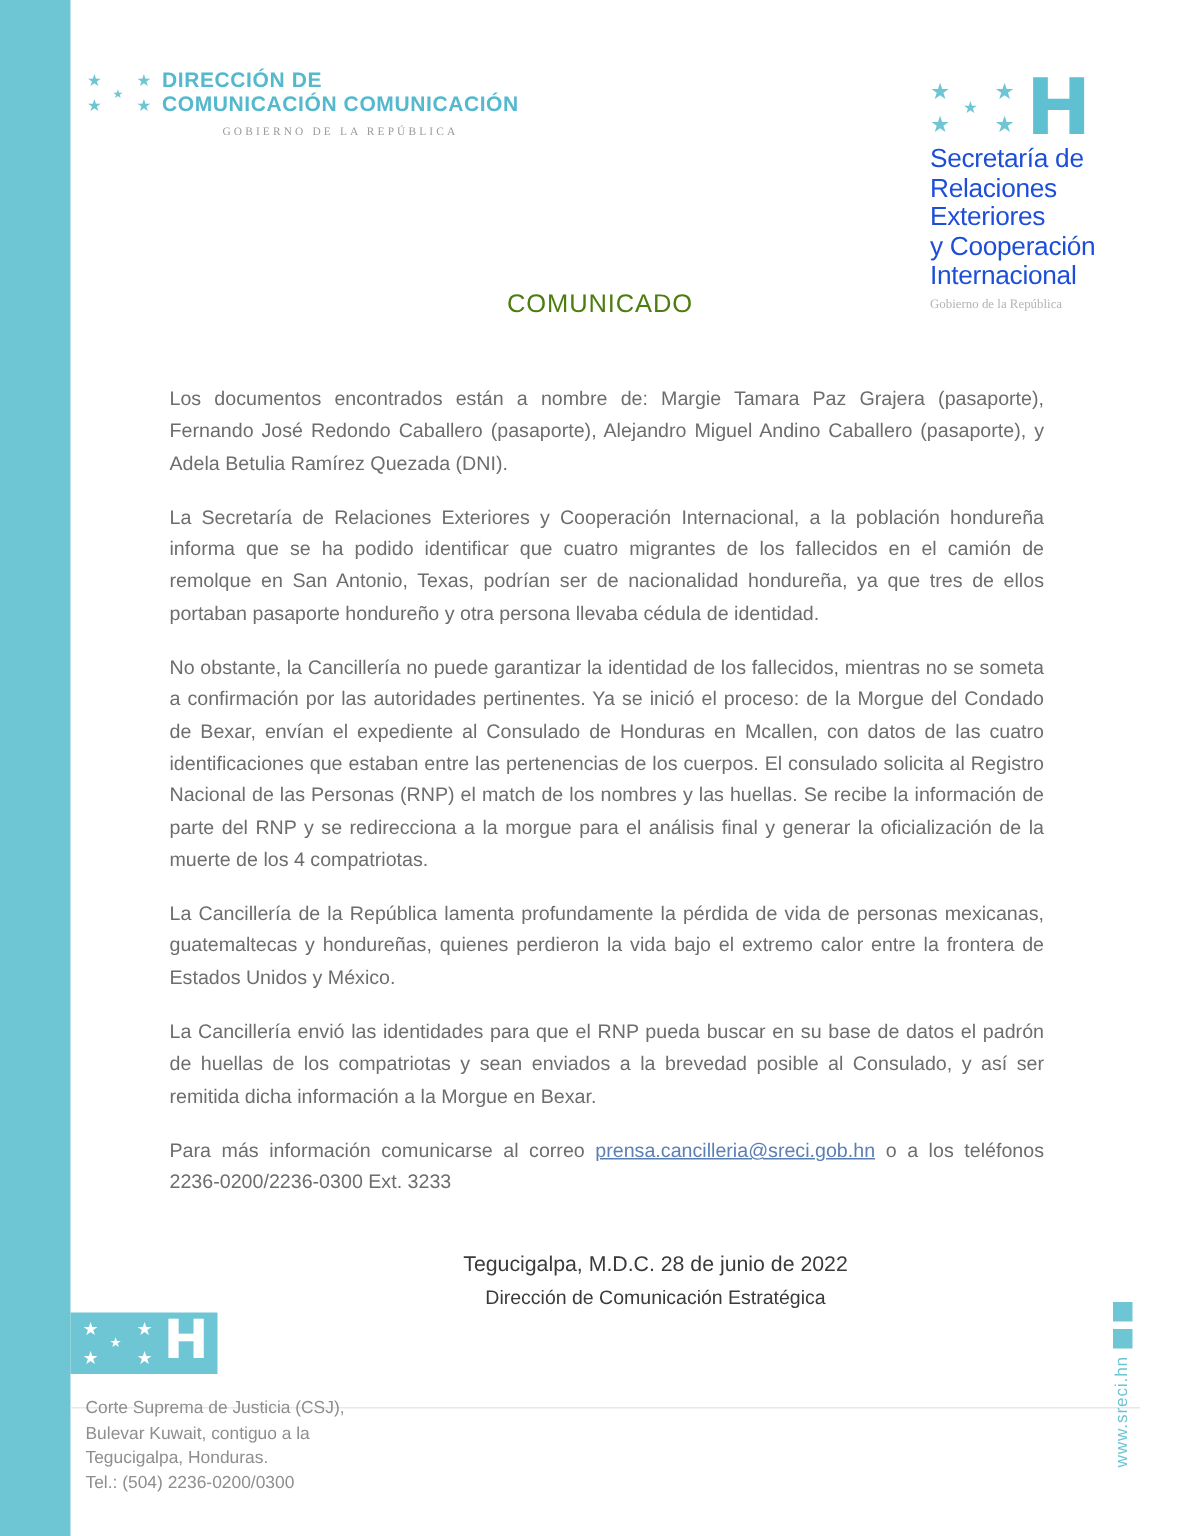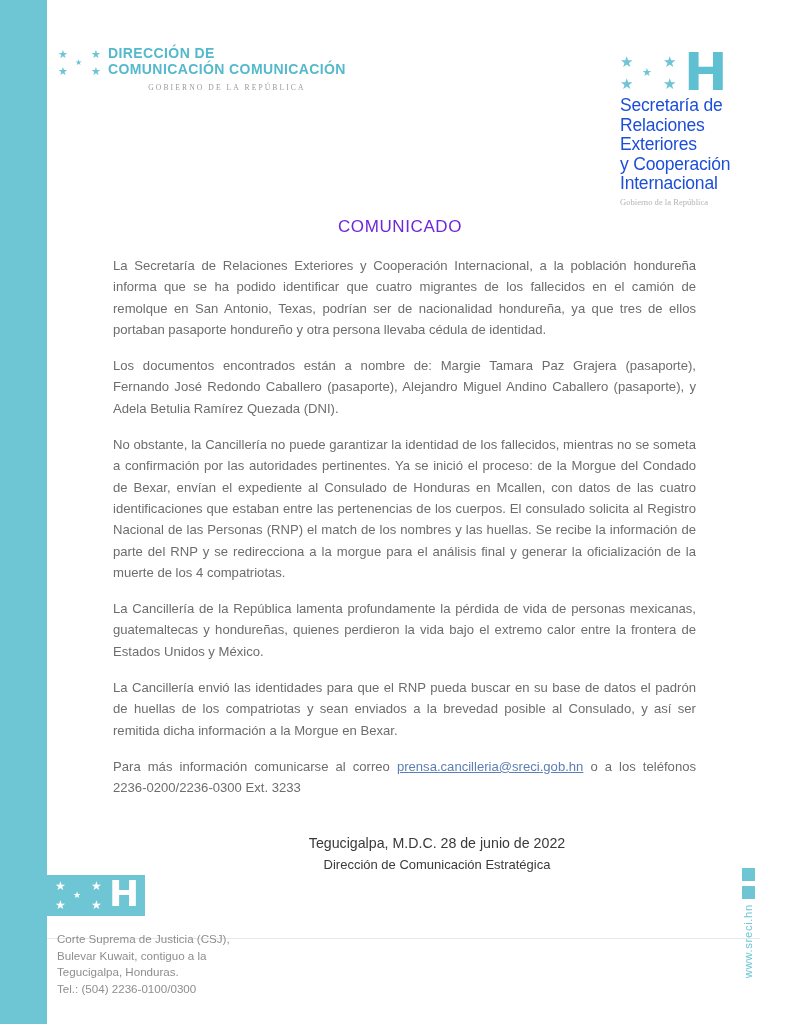--- a/index.html
+++ b/index.html
@@ -53,21 +53,21 @@
     font-size:17.5px; line-height:19.5px; letter-spacing:-0.2px;
   }
   .sreci-gob{
     margin-top:3px; color:#b4b4b4; font-size:8.6px;
     font-family:"Liberation Serif", serif;
   }
 
   
   .doc-title{
     position:absolute; left:0; top:193px; width:800px;
-    text-align:center; color:#6d28d9; font-size:17px; letter-spacing:0.6px;margin-top:24px;
+    text-align:center; color:#4d7c0f; font-size:17px; letter-spacing:0.6px;
   }
 
   .content{ position:absolute; left:113px; top:255px; width:583px; }
   .content p{
     color:#6d6d6d; font-size:13.1px; line-height:21.3px;
     text-align:justify; text-justify:inter-word;
     margin-bottom:15px;
   }
   .content p.last{ margin-bottom:0; }
   .mail-link{ color:#5b7fb5; text-decoration:underline; }
@@ -154,22 +154,22 @@
         <div>y Cooperación</div>
         <div>Internacional</div>
       </div>
       <div class="sreci-gob">Gobierno de la República</div>
     </div>
   </div>
 
   <div class="doc-title">COMUNICADO</div>
 
   <div class="content">
+    <p>Los documentos encontrados están a nombre de: Margie Tamara Paz Grajera (pasaporte), Fernando José Redondo Caballero (pasaporte), Alejandro Miguel Andino Caballero (pasaporte), y Adela Betulia Ramírez Quezada (DNI).</p>
     <p>La Secretaría de Relaciones Exteriores y Cooperación Internacional, a la población hondureña informa que se ha podido identificar que cuatro migrantes de los fallecidos en el camión de remolque en San Antonio, Texas, podrían ser de nacionalidad hondureña, ya que tres de ellos portaban pasaporte hondureño y otra persona llevaba cédula de identidad.</p>
-    <p>Los documentos encontrados están a nombre de: Margie Tamara Paz Grajera (pasaporte), Fernando José Redondo Caballero (pasaporte), Alejandro Miguel Andino Caballero (pasaporte), y Adela Betulia Ramírez Quezada (DNI).</p>
     <p>No obstante, la Cancillería no puede garantizar la identidad de los fallecidos, mientras no se someta a confirmación por las autoridades pertinentes. Ya se inició el proceso: de la Morgue del Condado de Bexar, envían el expediente al Consulado de Honduras en Mcallen, con datos de las cuatro identificaciones que estaban entre las pertenencias de los cuerpos. El consulado solicita al Registro Nacional de las Personas (RNP) el match de los nombres y las huellas. Se recibe la información de parte del RNP y se redirecciona a la morgue para el análisis final y generar la oficialización de la muerte de los 4 compatriotas.</p>
     <p>La Cancillería de la República lamenta profundamente la pérdida de vida de personas mexicanas, guatemaltecas y hondureñas, quienes perdieron la vida bajo el extremo calor entre la frontera de Estados Unidos y México.</p>
     <p>La Cancillería envió las identidades para que el RNP pueda buscar en su base de datos el padrón de huellas de los compatriotas y sean enviados a la brevedad posible al Consulado, y así ser remitida dicha información a la Morgue en Bexar.</p>
     <p class="last"><span>Para más información comunicarse al correo </span><a class="mail-link" href="#">prensa.cancilleria@sreci.gob.hn</a><span>  o a los teléfonos 2236-0200/2236-0300 Ext. 3233</span></p>
   </div>
 
   <div class="signature">
     <div class="line1">Tegucigalpa, M.D.C.  28 de junio de 2022</div>
     <div class="line2">Dirección de Comunicación Estratégica</div>
   </div>
@@ -184,21 +184,21 @@
     </div>
     <div class="fh">H</div>
   </div>
 
   <div class="footer-divider"></div>
 
   <div class="footer-address">
     <div>Corte Suprema de Justicia (CSJ),</div>
     <div>Bulevar Kuwait, contiguo a la</div>
     <div>Tegucigalpa, Honduras.</div>
-    <div>Tel.: (504) 2236-0100/0300</div>
+    <div>Tel.: (504) 2236-0200/0300</div>
   </div>
 
   <div class="web-block">
     <div class="web-sq"></div>
     <div class="web-sq"></div>
     <div class="web-url">www.sreci.hn</div>
   </div>
 
 </div>
 

